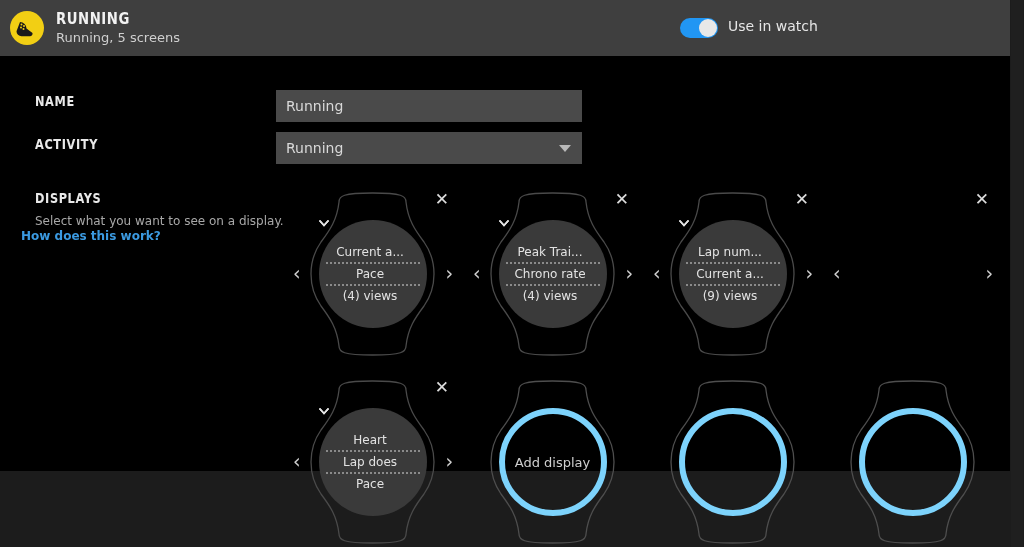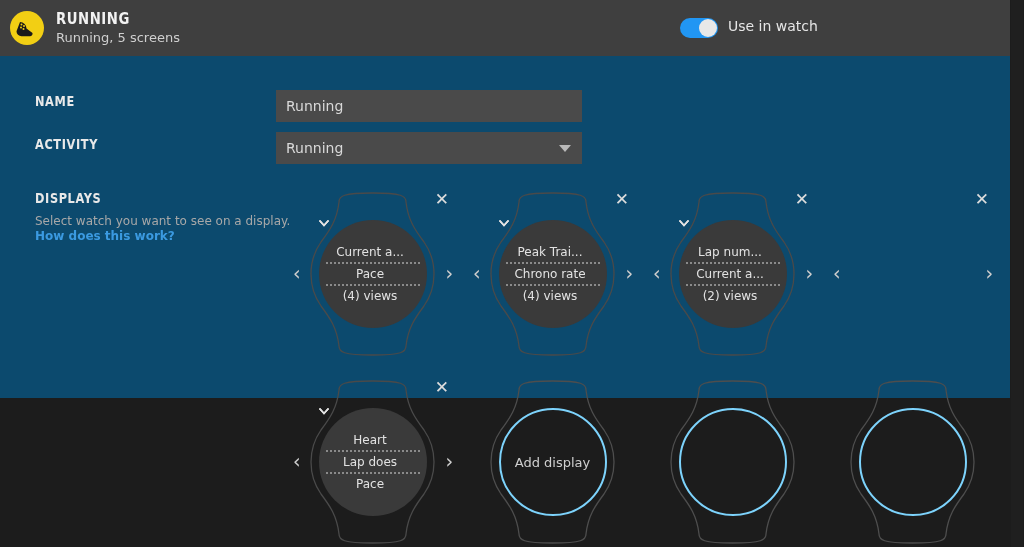--- a/index.html
+++ b/index.html
@@ -4,22 +4,22 @@
 <style>
   * { box-sizing: border-box; margin: 0; padding: 0; }
   html, body {
     width: 1024px; height: 547px;
     background: #1c1c1c;
     font-family: "DejaVu Sans", "Liberation Sans", sans-serif;
     overflow: hidden;
   }
   #app {
     position: relative;
-    width: 1024px; height: 398px;
-    background: #0c4a6e;
+    width: 1024px; height: 471px;
+    background: #000000;
   }
 
   
   .header {
     position: absolute; left: 0; top: 0;
     width: 1010px; height: 56px;
     background: #3f3f3f;
     display: flex; align-items: center;
   }
   .hdr-icon {
@@ -85,21 +85,21 @@
     position: absolute; left: 35px; top: 190px;
     font-family: "DejaVu Sans Condensed", "Liberation Sans Narrow", "Liberation Sans", sans-serif;
     font-size: 14px; font-weight: bold; color: #e9e9e9;
     letter-spacing: .7px; transform: scaleX(.9); transform-origin: left center;
   }
   #sec-desc {
     position: absolute; left: 35px; top: 214px;
     font-size: 12px; color: #a8a8a8;
   }
   #sec-link {
-    position: absolute; left: 35px; top: 229px;
+    position: absolute; left: 21px; top: 229px;
     font-size: 12px; color: #3b9ae1; font-weight: bold;
     cursor: pointer;
   }
 
   
   .grid { position: absolute; left: 283px; top: 186px; }
   .cell {
     position: absolute;
     width: 180px; height: 175px;
   }
@@ -109,21 +109,21 @@
   }
   .watch svg { position: absolute; left: 0; top: 0; }
   .dial {
     position: absolute; left: 50%; top: 50%;
     transform: translate(-50%, -50%);
     width: 108px; height: 108px; border-radius: 50%;
     background: #3a3a3a;
     display: flex; flex-direction: column;
     align-items: center; justify-content: center;
   }
-  .dial.empty { background: transparent; border: 2px solid #7dd3fc; }
+  .dial.empty { background: transparent; border: 6px solid #7dd3fc; }
   .add-label { font-size: 13px; color: #cfcfcf; }
 
   .row {
     display: flex; align-items: center; justify-content: center;
     gap: 5px;
     font-size: 12px; color: #e2e2e2;
     padding: 3px 0;
     white-space: nowrap;
     cursor: pointer;
   }
@@ -192,21 +192,21 @@
   <div class="field-label" id="lbl-name">NAME</div>
   <div class="input-box" id="inp-name">Running</div>
 
   <div class="field-label" id="lbl-activity">ACTIVITY</div>
   <div class="input-box" id="inp-activity">
     <span>Running</span>
     <span class="caret"></span>
   </div>
 
   <div id="sec-title">DISPLAYS</div>
-  <div id="sec-desc">Select watch you want to see on a display.</div>
+  <div id="sec-desc">Select what you want to see on a display.</div>
   <div id="sec-link">How does this work?</div>
 
   <div class="grid" id="watch-grid">
       <div class="cell" style="left: 0px; top: 0px;">
         <div class="watch">
   <svg width="135" height="168" viewBox="0 0 135 168">
     <path d="M34 12 C34 6 38 3 67.5 3 C97 3 101 6 101 12
              C103 30 110 40 119 52 C126 62 129 74 129 84
              C129 94 126 106 119 116 C110 128 103 138 101 156
              C101 162 97 165 67.5 165 C38 165 34 162 34 156
@@ -312,21 +312,21 @@
             <div class="row">
                  <span>Current a...</span>
                  <span>
                 <svg class="chev" viewBox="0 0 10 7">
                   <path d="M1 1 L5 5.4 L9 1" fill="none" stroke="#e2e2e2" stroke-width="1.5" stroke-linecap="round"></path>
                 </svg>
               </span>
                </div>
             <div class="sep"></div>
             <div class="row">
-                 <span>(2) views</span>
+                 <span>(9) views</span>
                  <span>
                 <svg class="chev" viewBox="0 0 10 7">
                   <path d="M1 1 L5 5.4 L9 1" fill="none" stroke="#e2e2e2" stroke-width="1.5" stroke-linecap="round"></path>
                 </svg>
               </span>
                </div>
           </div>
         </div>
         <div class="nav left">‹</div>
         <div class="nav right">›</div>

